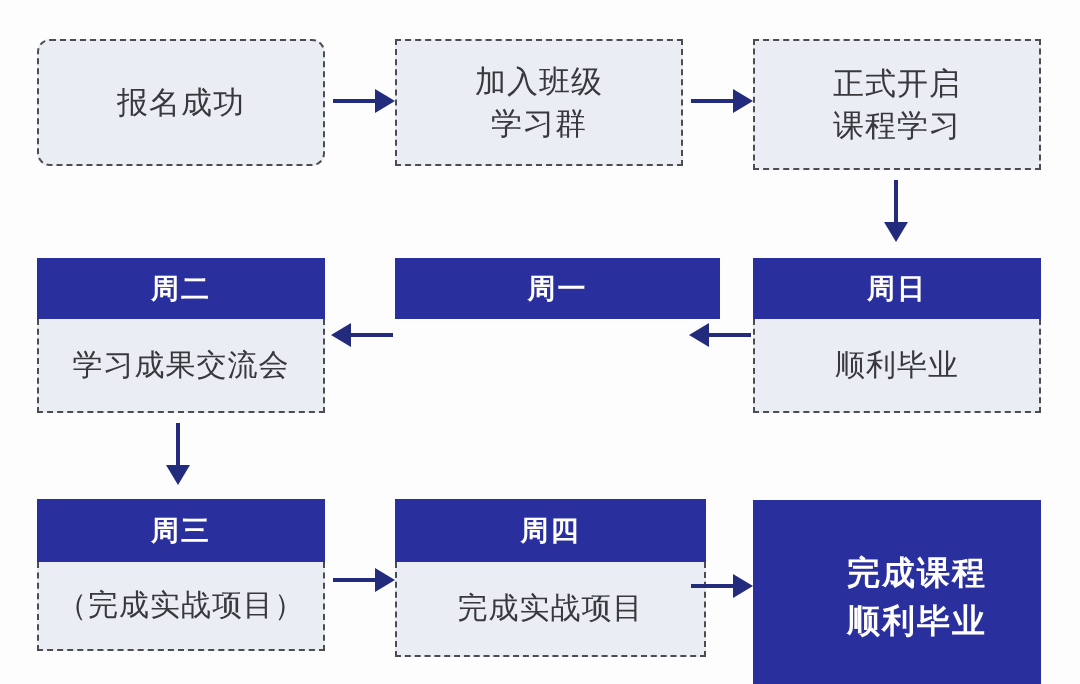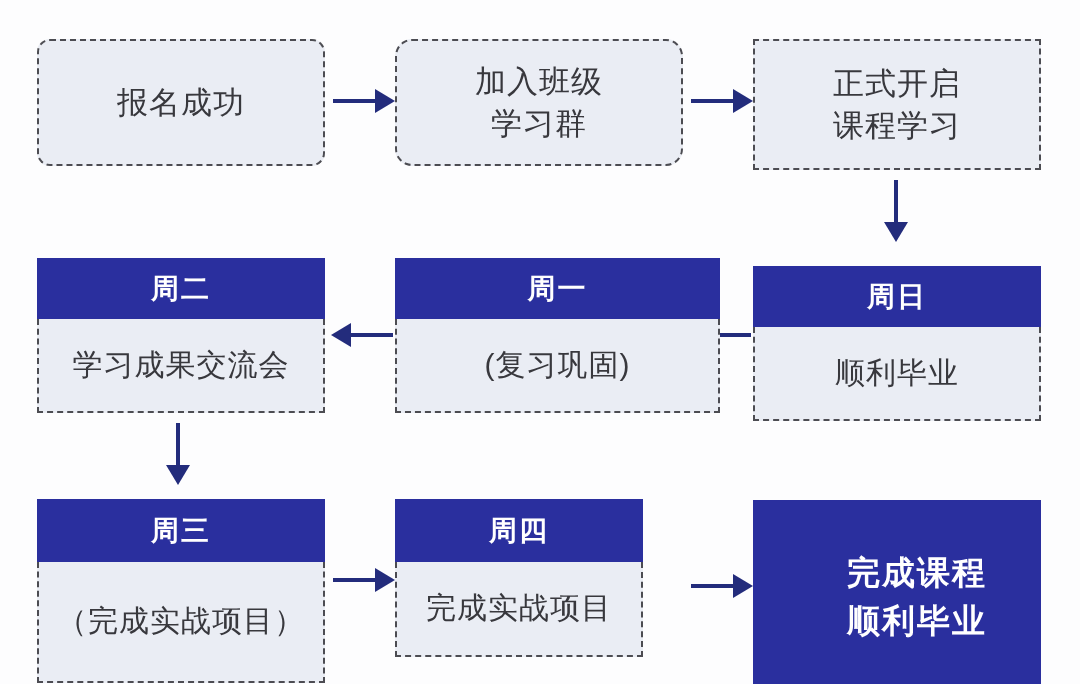--- a/index.html
+++ b/index.html
@@ -83,30 +83,30 @@
     position:absolute;width:4px;background:#232c7c;
   }
   .arrow-v.down::after{
     content:"";position:absolute;bottom:-20px;left:-10px;
     border-left:12px solid transparent;
     border-right:12px solid transparent;
     border-top:20px solid #232c7c;
   }
   
   #box-step1{left:37px;top:39px;width:288px;height:127px;border-radius:13px;}
-  #box-step2{left:395px;top:39px;width:288px;height:127px;border-radius:17px;}
+  #box-step2{left:395px;top:39px;width:288px;height:127px;}
   #box-step3{left:753px;top:39px;width:288px;height:131px;}
 
-  #box-sunday{left:753px;top:258px;width:288px;height:155px;margin-top:8px;}
+  #box-sunday{left:753px;top:258px;width:288px;height:155px;}
   #box-monday{left:395px;top:258px;width:325px;height:155px;}
   #box-tuesday{left:37px;top:258px;width:288px;height:155px;border-radius:20px;}
   #box-sunday .day-header,#box-monday .day-header,#box-tuesday .day-header{height:61px;}
 
-  #box-wednesday{left:37px;top:499px;width:288px;height:184px;}
-  #box-thursday{left:395px;top:499px;width:248px;height:158px;}
+  #box-wednesday{left:37px;top:499px;width:288px;height:152px;}
+  #box-thursday{left:395px;top:499px;width:311px;height:158px;}
   #box-wednesday .day-header,#box-thursday .day-header{height:63px;}
   #box-finish{left:753px;top:500px;width:288px;height:194px;padding-left:40px;}
 
   #arrow-1{left:333px;top:99px;width:42px;}
   #arrow-2{left:691px;top:99px;width:42px;}
   #arrow-3{left:894px;top:180px;height:42px;}
   #arrow-4{left:709px;top:333px;width:42px;}
   #arrow-5{left:351px;top:333px;width:42px;}
   #arrow-6{left:176px;top:423px;height:42px;}
   #arrow-7{left:333px;top:578px;width:42px;}
@@ -135,21 +135,20 @@
   <div id="arrow-3" class="arrow-v down"></div>
 
   <div id="box-sunday" class="day-box">
     <div class="day-header">周日</div>
     <div class="day-body">顺利毕业</div>
   </div>
   <div id="arrow-4" class="arrow-h left"></div>
 
   <div id="box-monday" class="day-box">
     <div class="day-header">周一</div>
-    <div class="day-body">(复习巩固)</div>
   </div>
   <div id="arrow-5" class="arrow-h left"></div>
 
   <div id="box-tuesday" class="day-box">
     <div class="day-header">周二</div>
     <div class="day-body">学习成果交流会</div>
   </div>
   <div id="arrow-6" class="arrow-v down"></div>
 
   <div id="box-wednesday" class="day-box">

